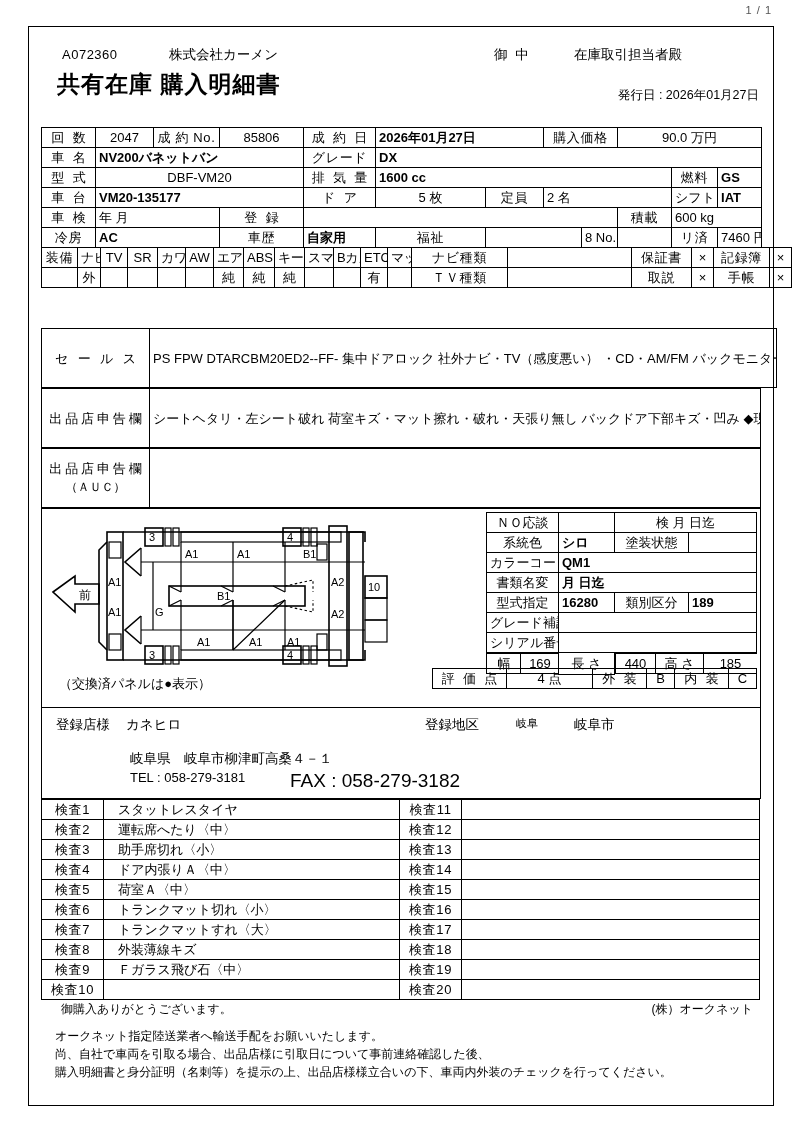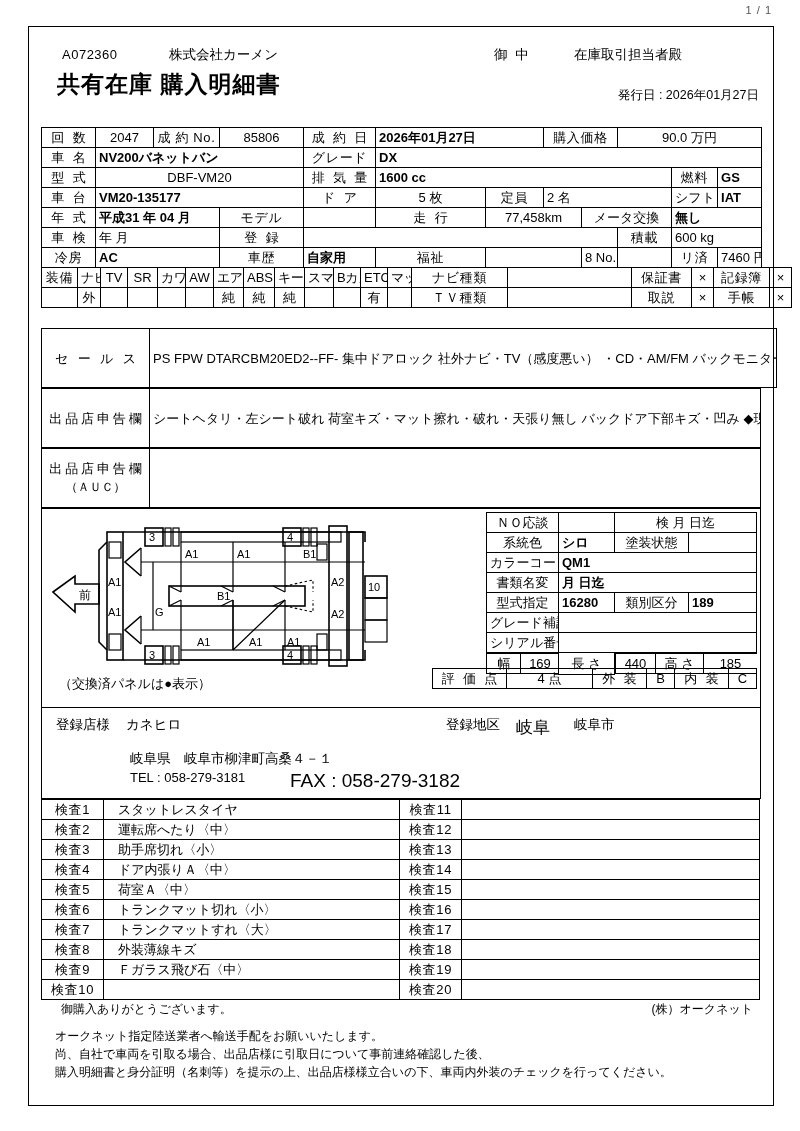--- a/index.html
+++ b/index.html
@@ -163,30 +163,20 @@
           <td class="lbl">車  台</td>
           <td class="l" colspan="3">VM20-135177</td>
           <td class="lbl">ド ア</td>
           <td class="c">5 枚</td>
           <td class="lbl2">定員</td>
           <td class="r" colspan="3">2 名</td>
           <td class="lbl2 sm">シフト</td>
           <td class="l">IAT</td>
         </tr>
 
-        <tr>
-          <td class="lbl">年  式</td>
-          <td class="l" colspan="2">平成31 年 04 月</td>
-          <td class="lbl2">モデル</td>
-          <td class="c"></td>
-          <td class="lbl">走 行</td>
-          <td class="c" colspan="2">77,458km</td>
-          <td class="lbl2 sm" colspan="2">メータ交換</td>
-          <td class="l" colspan="3">無し</td>
-        </tr>
 
         <tr>
           <td class="lbl">車  検</td>
           <td class="r" colspan="2">年      月</td>
           <td class="lbl">登  録</td>
           <td class="l" colspan="5"></td>
           <td class="lbl2">積載</td>
           <td class="r" colspan="2">600 kg</td>
         </tr>
 
@@ -509,22 +499,22 @@
           <td class="lbl">内 装</td>
           <td class="c">C</td>
         </tr>
       </tbody>
         </table>
     </div>
 
     <div class="store" style="top:680px;height:90px;border:1px solid #000;width:718px">
       <div style="position:absolute;left:14px;top:8px;font-size:13.5px">登録店様</div>
       <div style="position:absolute;left:84px;top:8px;font-size:13.5px">カネヒロ</div>
-      <div style="position:absolute;left:404px;top:8px;font-size:13.5px">登録地区</div>
-      <div style="position:absolute;left:474px;top:8px;font-size:17px">岐阜</div>
+      <div style="position:absolute;left:383px;top:8px;font-size:13.5px">登録地区</div>
+      <div style="position:absolute;left:474px;top:8px;font-size:11px">岐阜</div>
       <div style="position:absolute;left:532px;top:8px;font-size:13.5px">岐阜市</div>
       <div style="position:absolute;left:88px;top:42px;font-size:13.5px">岐阜県　岐阜市柳津町高桑４－１</div>
       <div style="position:absolute;left:88px;top:62px;font-size:13px">TEL : 058-279-3181</div>
       <div style="position:absolute;left:248px;top:62px;font-size:19px">FAX : 058-279-3182</div>
     </div>
 
     <div class="inspect" style="top:772px">
       <table class="g" style="width:718px">
         <colgroup>
           <col style="width:62px">

